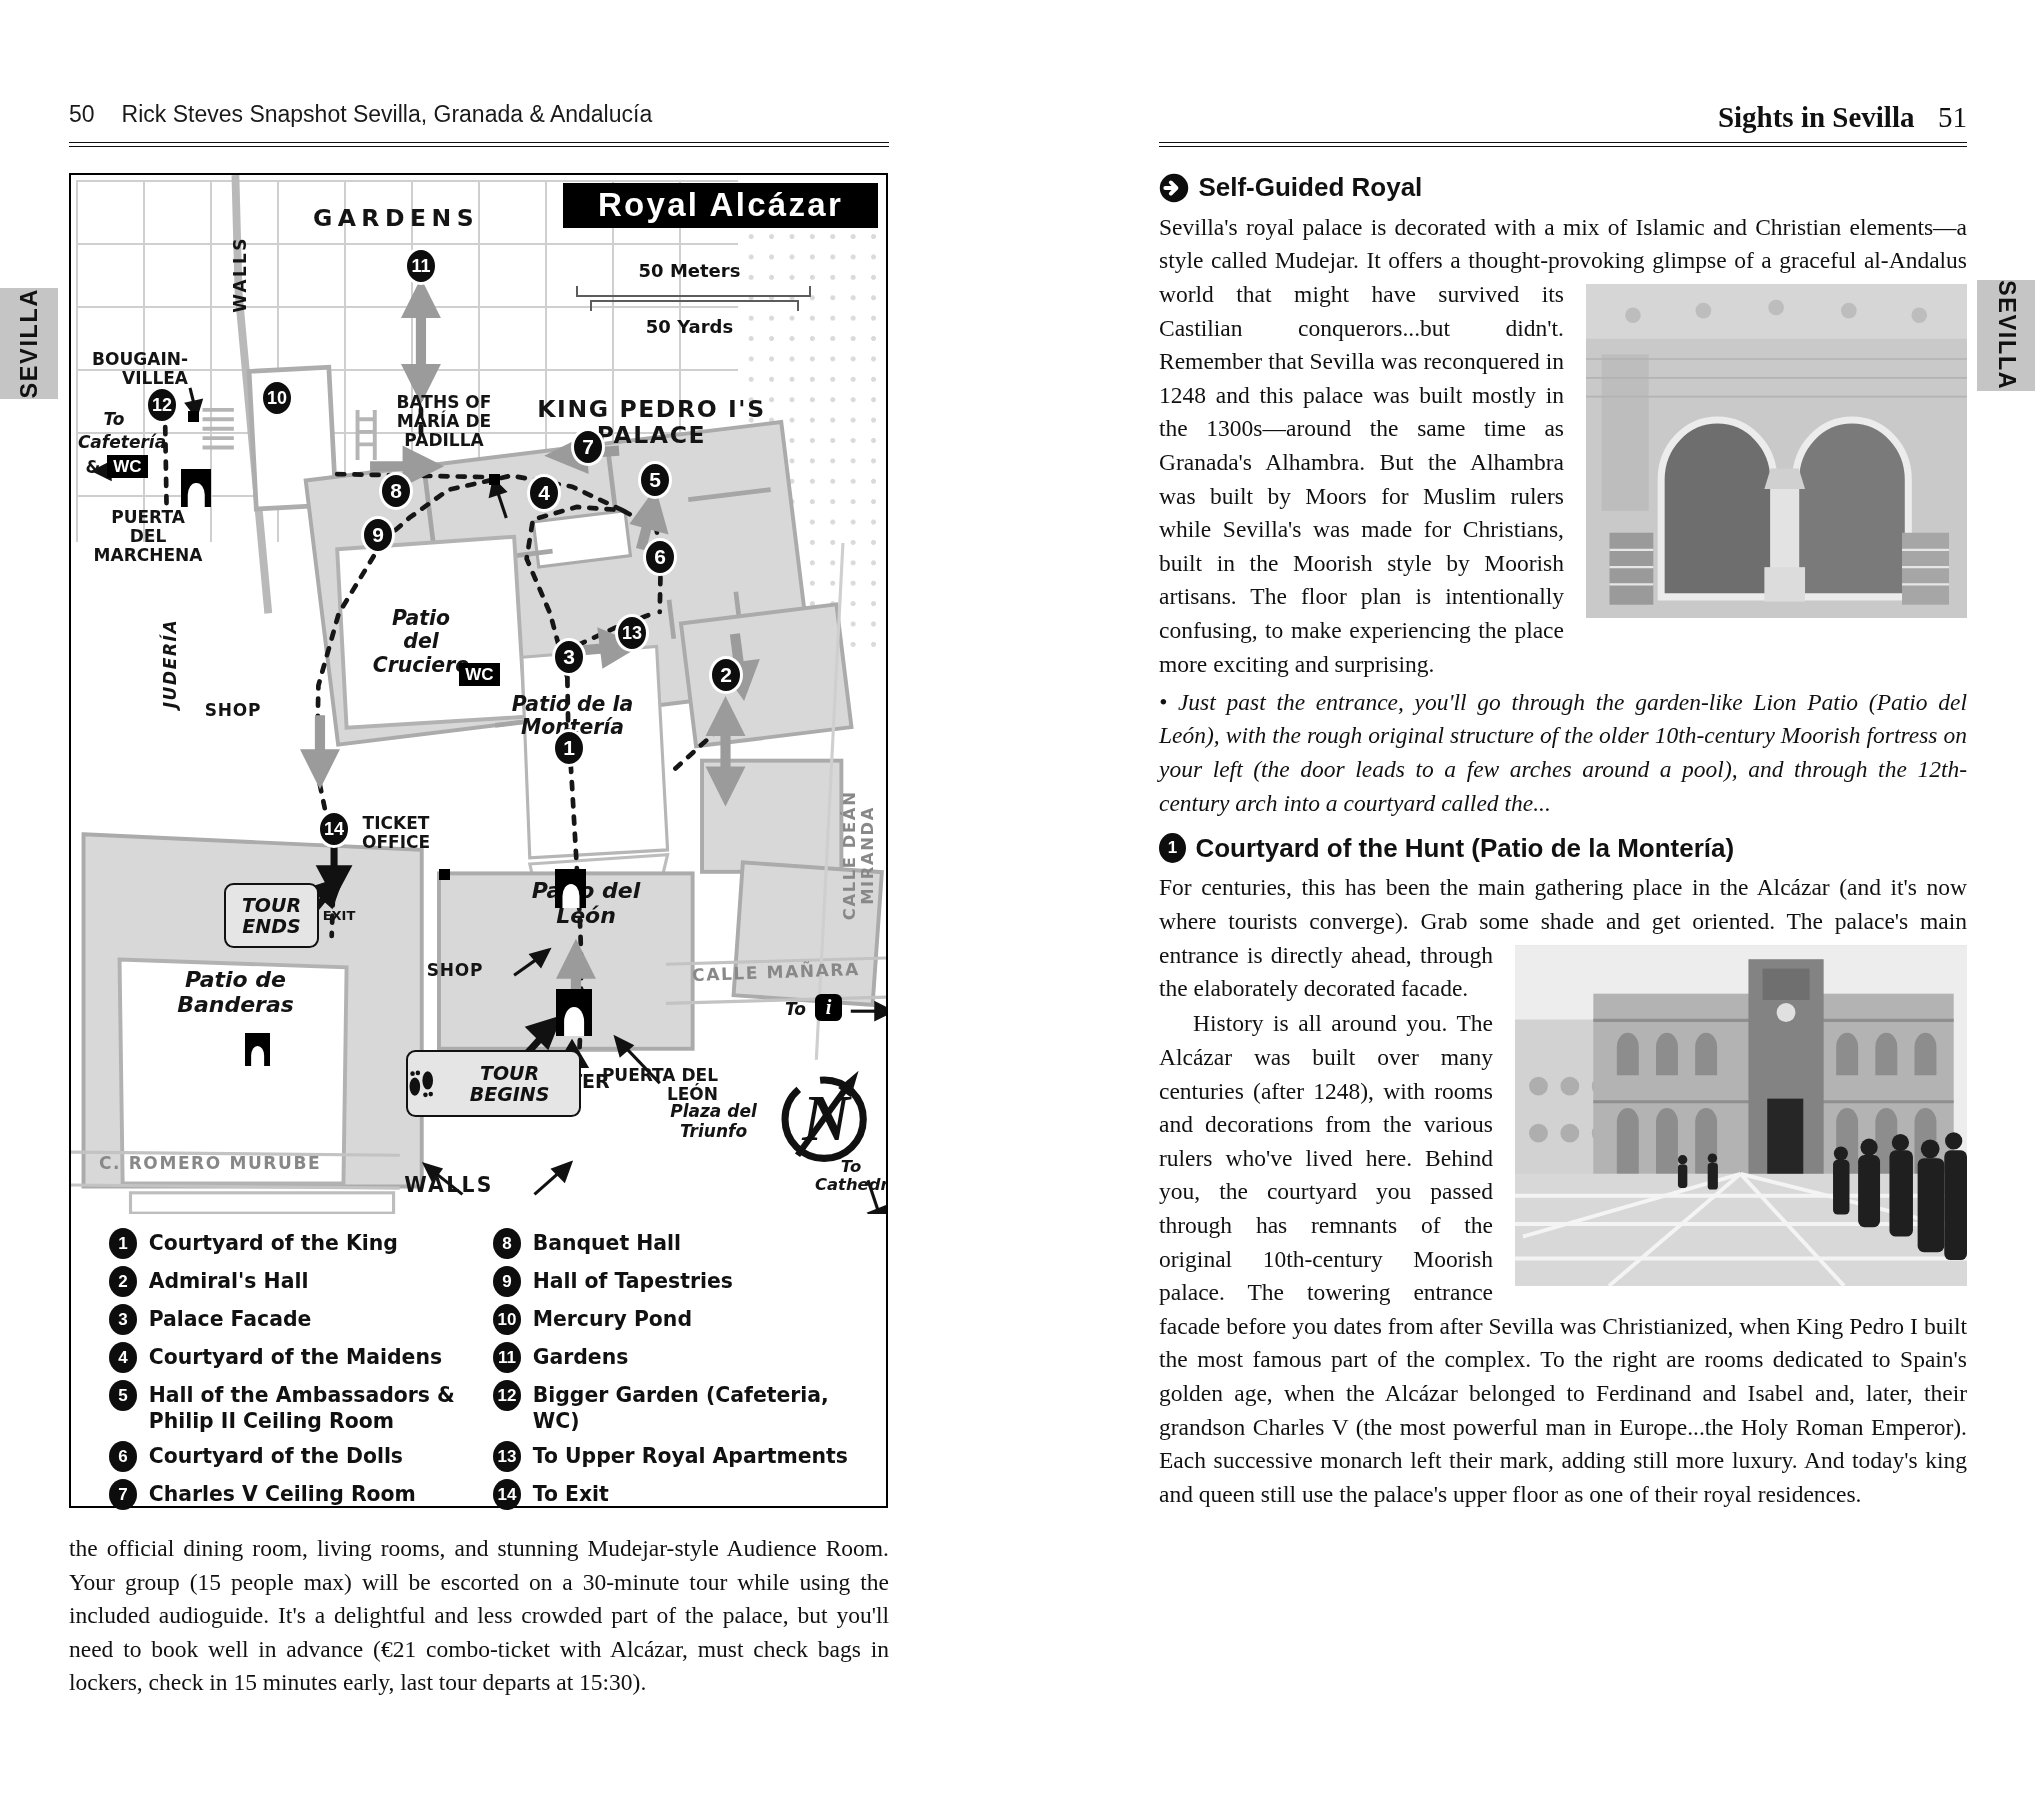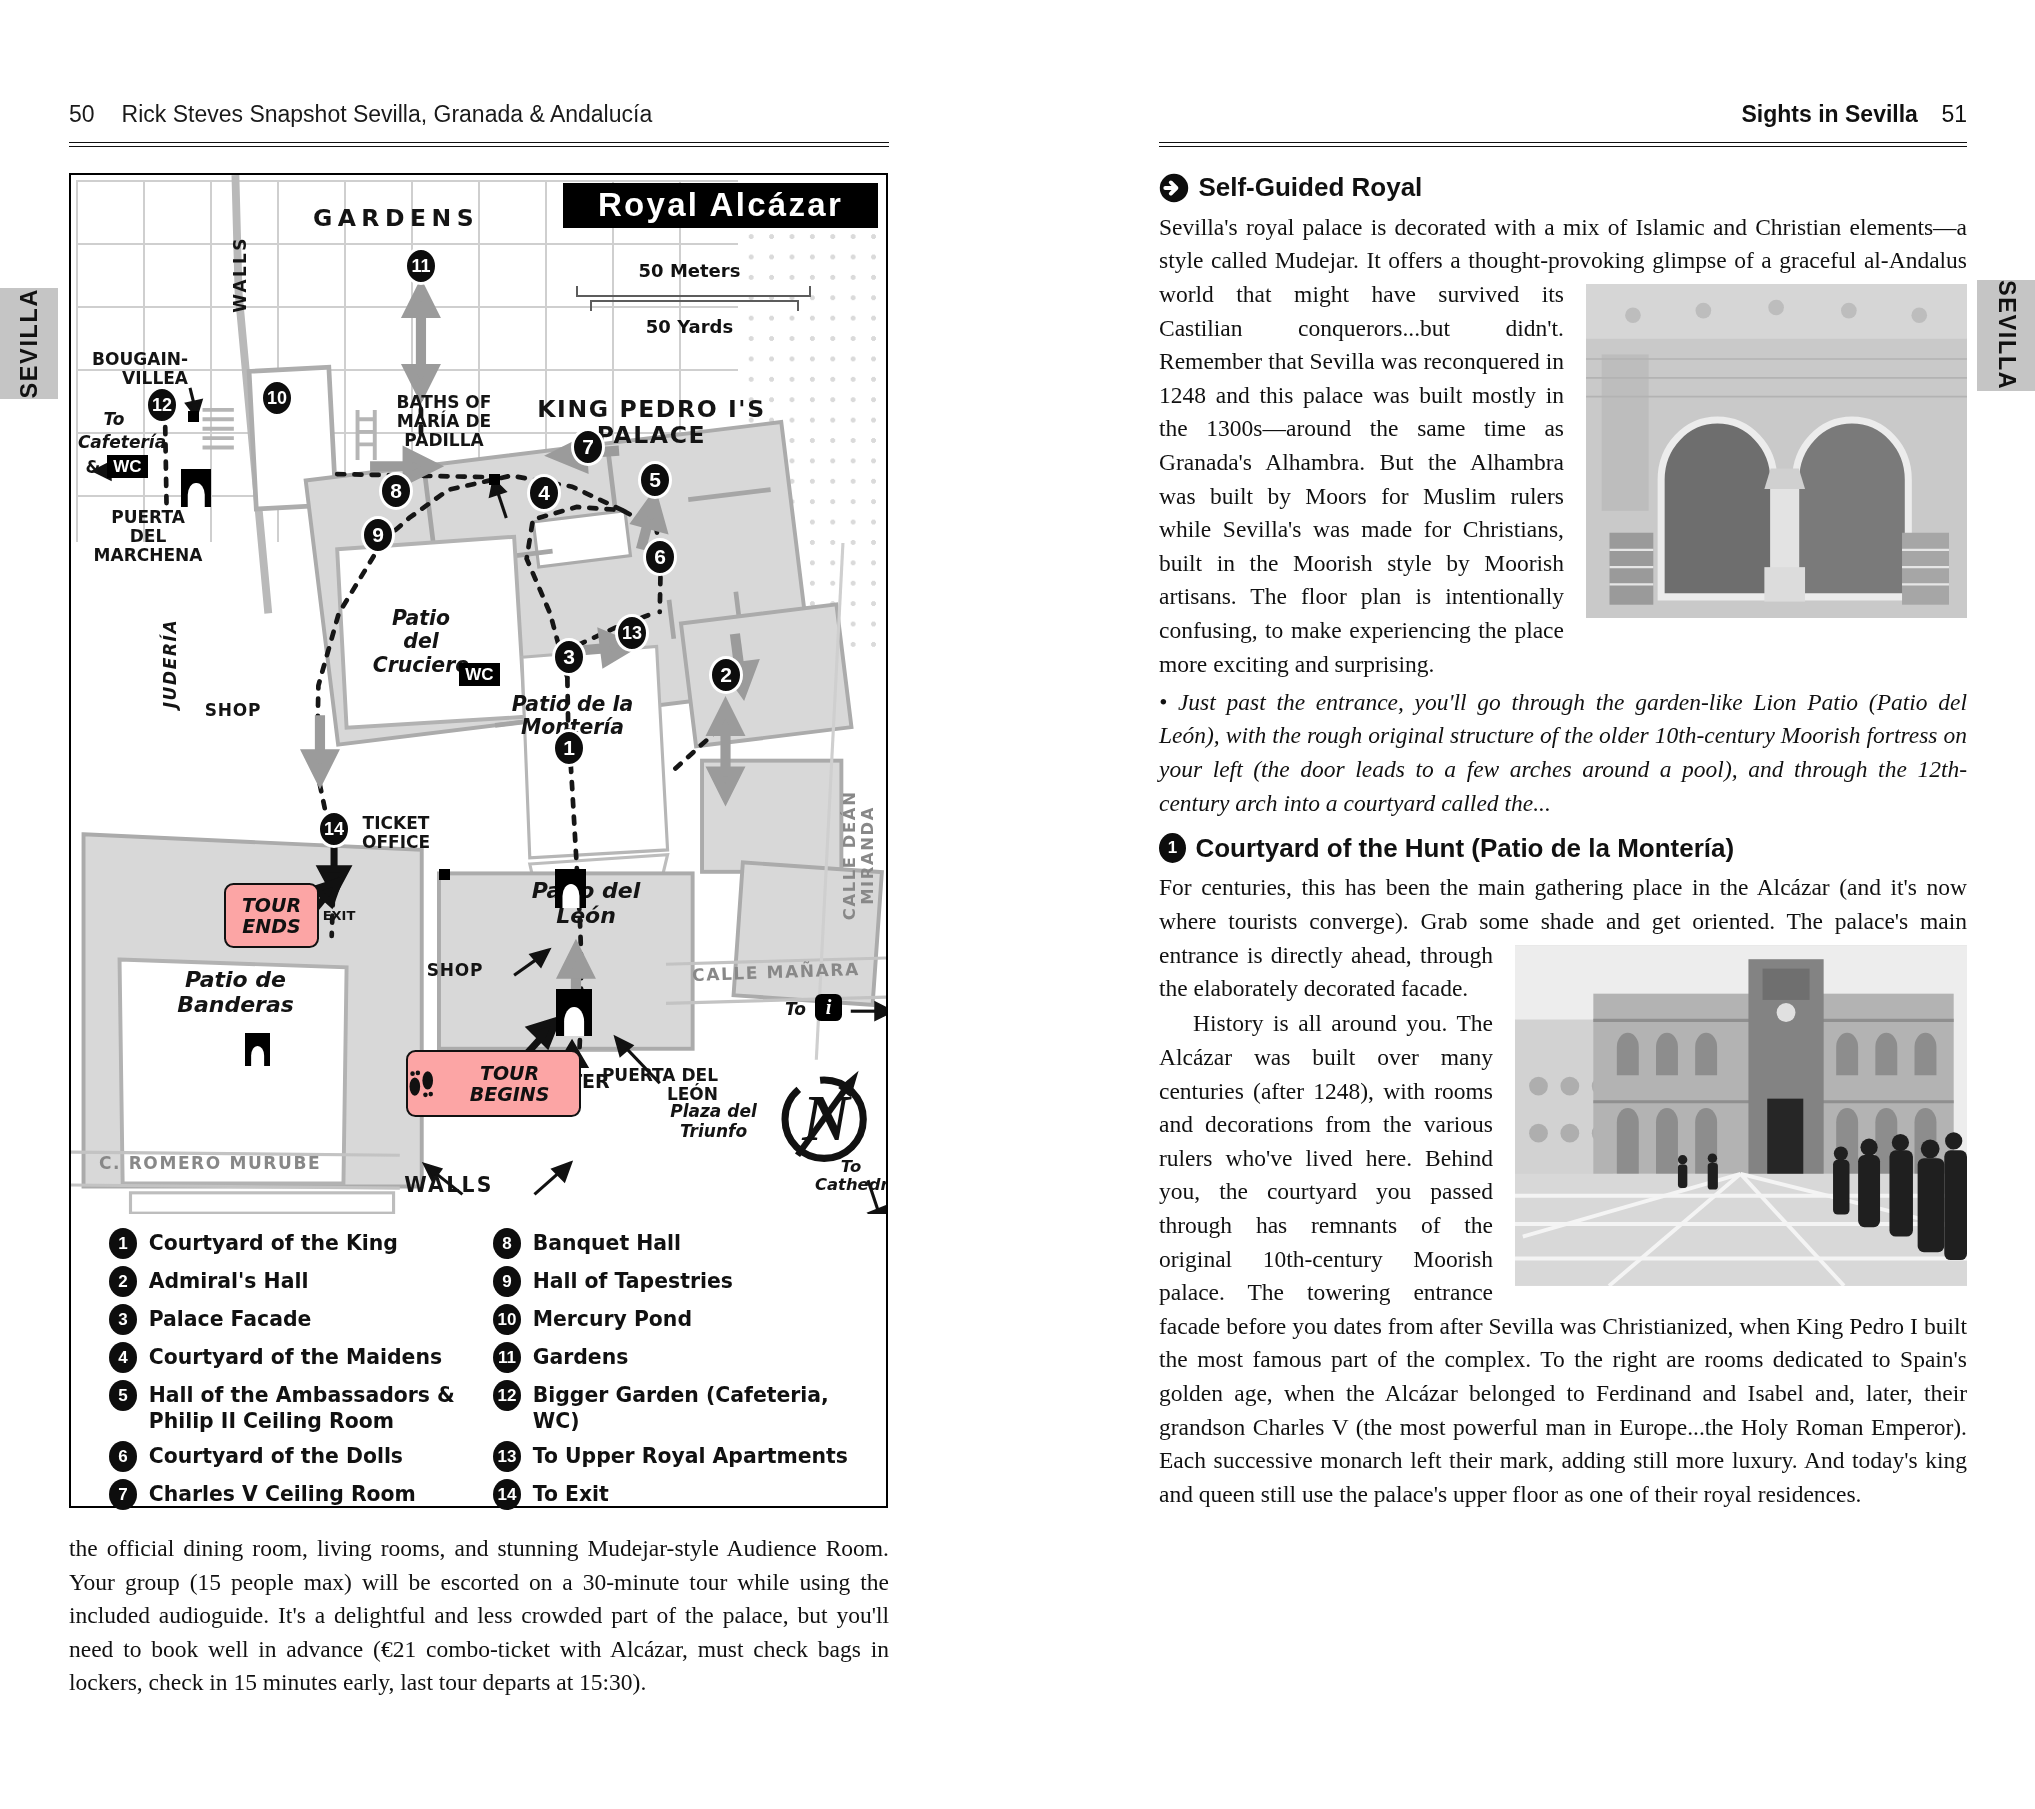--- a/index.html
+++ b/index.html
@@ -3,21 +3,21 @@
 <meta charset="utf-8">
 <style>
   html,body{margin:0;padding:0;background:#fff;}
   #page{position:relative;width:2035px;height:1809px;background:#fff;overflow:hidden;
         font-family:"Liberation Serif",serif;color:#111;margin-top:40px;}
   .abs{position:absolute;}
 
   
   .runhead{font-family:"Liberation Sans",sans-serif;font-size:23px;color:#1a1a1a;}
   .runhead .num{font-weight:500;margin-right:27px;}
-  .runhead-r{font-family:Liberation Sans, sans-serif;font-size:23px;text-align:right;}
+  .runhead-r{font-family:Liberation Serif, serif;font-size:29px;text-align:right;}
   .runhead-r .ttl{font-weight:800;}
   .runhead-r .num{font-weight:500;margin-left:23.5px;}
   .dblrule{height:3.1px;border-top:1.6px solid #111;border-bottom:0.8px solid #111;}
 
   
   .tab{background:#c5c5c5;display:flex;align-items:center;justify-content:center;}
   .tab span{font-family:"Liberation Sans",sans-serif;font-weight:800;font-size:23.5px;
             letter-spacing:1.6px;color:#111;}
   .tab-left span{writing-mode:vertical-rl;transform:rotate(180deg);}
   .tab-right span{writing-mode:vertical-rl;}
@@ -48,21 +48,21 @@
          border-left:2.3px solid #5c5c5c;border-right:2.3px solid #5c5c5c;}
   .marker{position:absolute;width:34px;height:38px;background:#0d0d0d;border:3.1px solid #fff;
      border-radius:50%;color:#fff;display:flex;align-items:center;justify-content:center;
      font-family:"Liberation Sans",sans-serif;font-weight:800;font-size:21px;box-sizing:border-box;z-index:6;}
   .wcbox{position:absolute;background:#000;color:#fff;font-family:"Liberation Sans",sans-serif;
      font-weight:800;font-size:17px;padding:1.6px 6.3px;z-index:6;}
   .blk{position:absolute;background:#000;width:11px;height:11px;z-index:5;}
   .gate{position:absolute;background:#000;z-index:5;}
   .gate::after{content:"";position:absolute;left:50%;bottom:0;transform:translateX(-50%);
      width:55%;height:62%;background:#fff;border-radius:50% 50% 0 0;}
-  .tourbox{position:absolute;background:#fca5a5;border:2.3px solid #111;border-radius:9.4px;
+  .tourbox{position:absolute;background:#e5e5e5;border:2.3px solid #111;border-radius:9.4px;
      display:flex;align-items:center;justify-content:center;gap:6.3px;z-index:6;
      font-family:"DejaVu Sans",sans-serif;font-weight:700;font-style:italic;font-size:19px;
      text-align:center;line-height:1.1;}
   .infoicon{position:absolute;width:27px;height:27px;background:#000;border-radius:6.3px;color:#fff;
      font-family:"Liberation Serif",serif;font-style:italic;font-weight:700;font-size:20.4px;
      display:flex;align-items:center;justify-content:center;z-index:6;}
   .legend{left:0;top:1053px;width:815px;display:flex;font-family:"DejaVu Sans",sans-serif;}
   .lcol{display:flex;flex-direction:column;gap:7px;}
   .lcol1{margin-left:38px;width:384px;}
   .lcol2{width:368px;}

